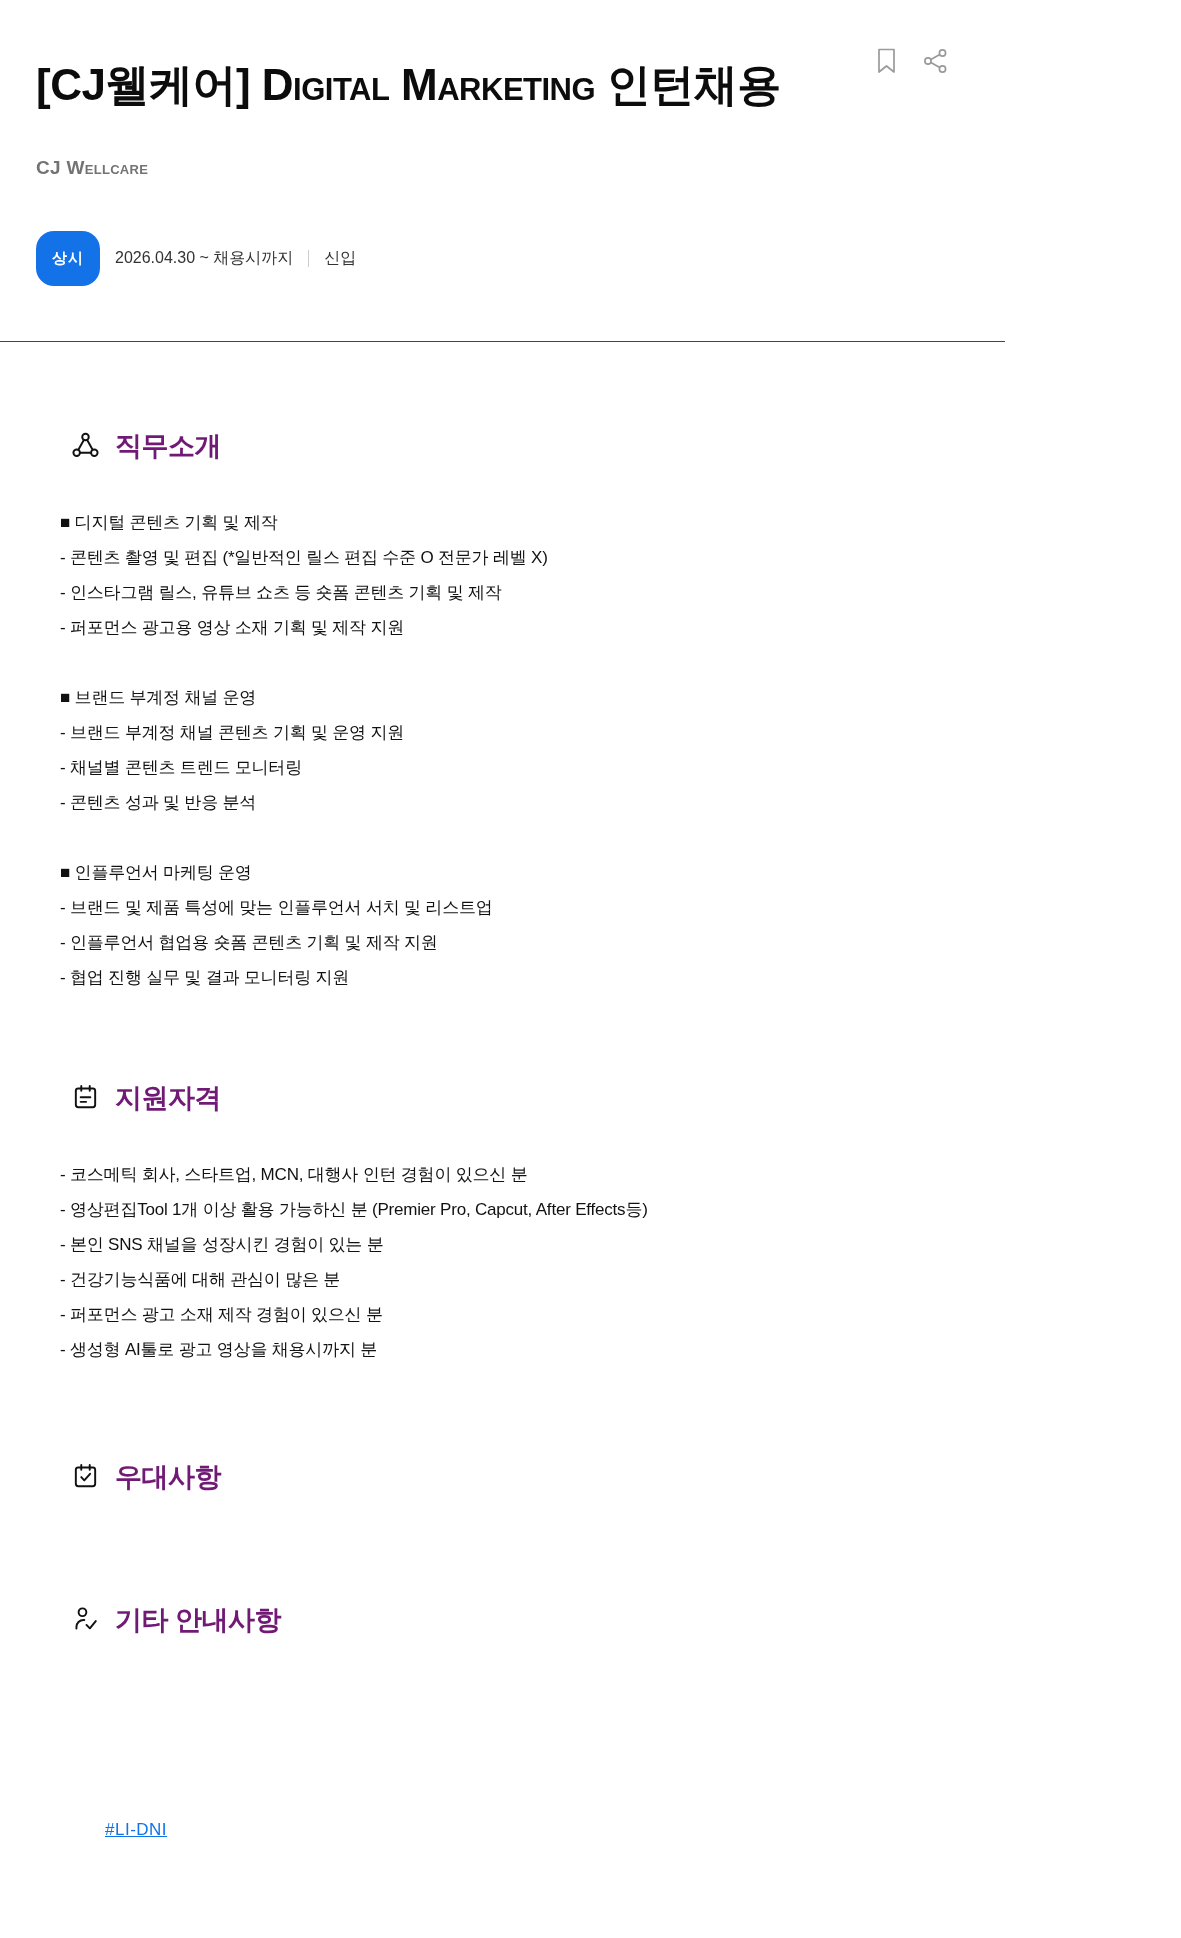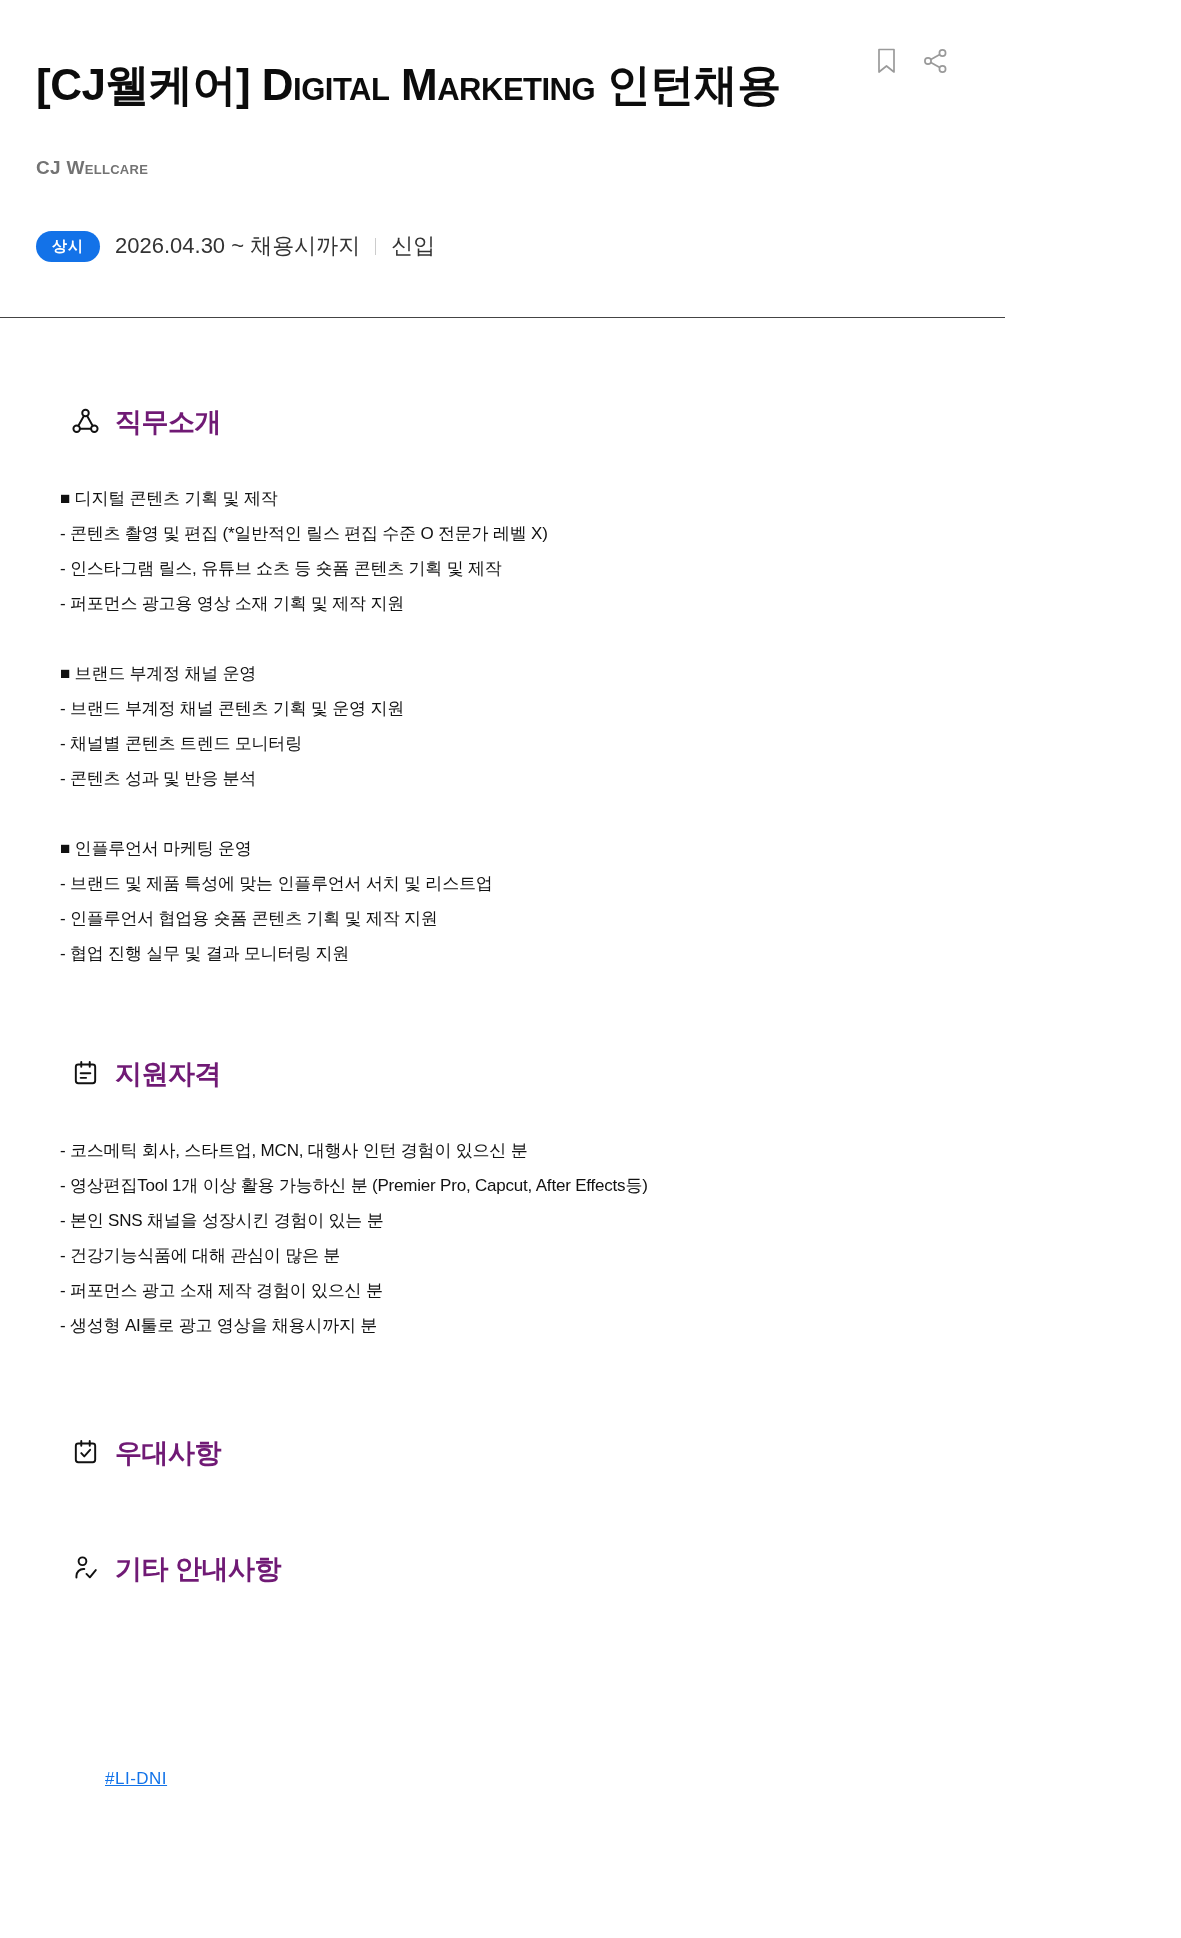--- a/index.html
+++ b/index.html
@@ -57,25 +57,25 @@
     gap: 15px;
   }
   .badge {
     display: inline-flex;
     align-items: center;
     justify-content: center;
     background: #1372e8;
     color: #ffffff;
     font-size: 15px;
     font-weight: 700;
-    padding: 6px 16px;
+    padding: 18px 16px;
     border-radius: 18px;
     letter-spacing: 1px;
   }
-  .period, .level { font-size: 22px; color: #333333; }
+  .period, .level { font-size: 16px; color: #333333; }
   .vsep { width: 1px; height: 17px; background: #cccccc; display: inline-block; }
 
   .divider {
     margin-top: 55px;
     border: none;
     border-top: 1px solid #444444;
     width: 100%;
   }
 
   
@@ -94,21 +94,21 @@
 
   .sec-job-intro { margin-top: 86px; }
   .sec-job-intro .body { margin-top: 41px; }
   .group + .group { margin-top: 35px; }
   .line { font-size: 17px; line-height: 35px; color: #111111; letter-spacing: -0.2px; white-space: nowrap; }
 
   .sec-qualifications { margin-top: 85px; }
   .sec-qualifications .body { margin-top: 41px; }
 
   .sec-preferred { margin-top: 92px; }
-  .sec-etc { margin-top: 80px; }
+  .sec-etc { margin-top: 107px; }
 
   .tag-link {
     display: inline-block;
     margin-top: 182px;
     margin-left: 45px;
     font-size: 17px;
     color: #1273e9;
     text-decoration: underline;
     letter-spacing: 0.5px;
   }

